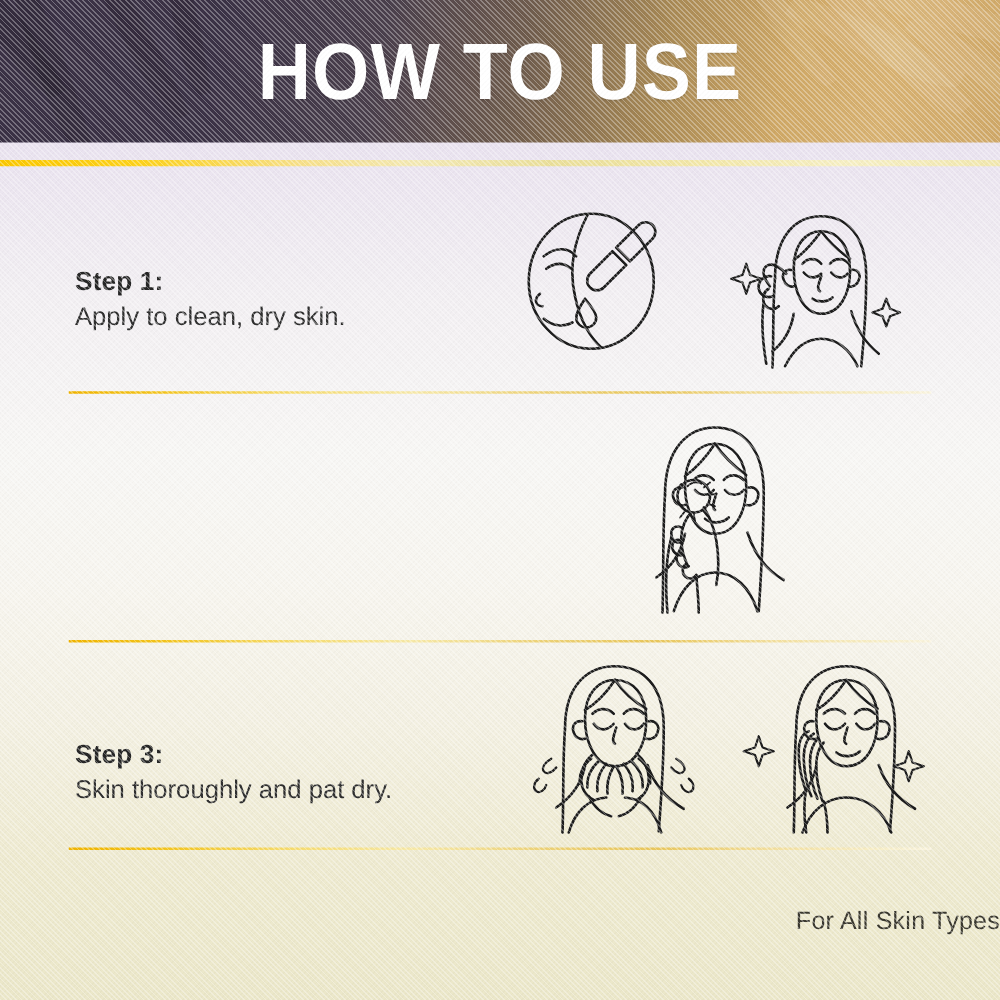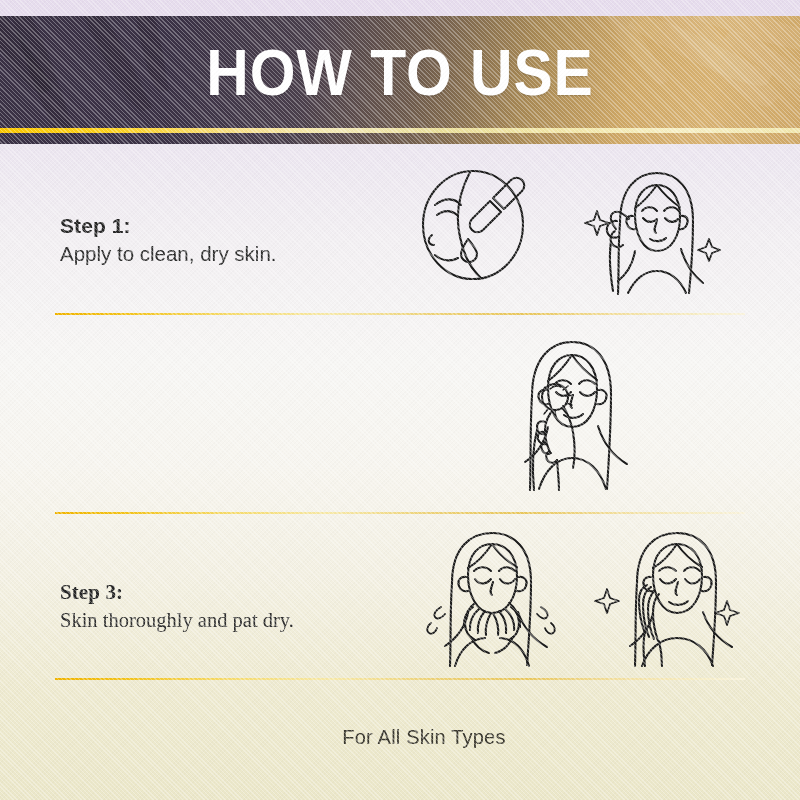--- a/index.html
+++ b/index.html
@@ -37,23 +37,23 @@
     pointer-events: none;
     opacity: .55;
     background-image:
       repeating-linear-gradient(45deg, rgba(255,255,255,.55) 0 1px, rgba(0,0,0,0) 1px 3px),
       repeating-linear-gradient(-45deg, rgba(0,0,0,.035) 0 1px, rgba(0,0,0,0) 1px 3px);
   }
 
   
   #header {
     position: absolute;
-    left: 0; top: 16px;
+    left: 0; top: 0;
     width: 800px;
-    height: 128px;
+    height: 114px;
     background: linear-gradient(100deg,
       #3a3145 0%,
       #3b3246 22%,
       #4a3f4c 38%,
       #6f5c4d 52%,
       #a98a55 66%,
       #cfa866 78%,
       #d8b272 88%,
       #cfa868 100%);
     overflow: hidden;
@@ -142,21 +142,21 @@
 
   .art {
     position: absolute;
   }
   .art svg { display: block; }
 
   #footer-text {
     position: absolute;
     left: 0; right: 0;
     top: 726px;
-    text-align: center;
+    text-align: right;
     font-size: 20px;
     color: #3a382f;
     letter-spacing: .2px;
     margin-left: 48px;
   }
 </style>
 </head>
 <body>
 
 <div id="poster">
@@ -263,21 +263,21 @@
       <path d="M59 108 C 55 108 53 112 55 116 C 57 120 61 121 64 119"></path>
       <path d="M62 117 C 59 119 58 124 61 127 C 64 130 68 129 70 126"></path>
       <path d="M50 96 C 46 112 45 134 47 156"></path>
       <path d="M70 126 C 71 138 72 148 72 156"></path>
     </svg>
   </div>
 
   <div class="divider" style="top:512px;"></div>
 
   <div class="row" style="top:568px; height:100px;">
-    <div class="step-text" style="top:12px;font-family:Liberation Serif, serif;">
+    <div class="step-text" style="top:24px;">
       <div class="step-label">Step 3:</div>
       <div class="step-body">Skin thoroughly and pat dry.</div>
     </div>
   </div>
 
   <div class="art" style="left:405px; top:525px;">
     <svg width="160" height="145" viewBox="0 0 160 145" fill="none" stroke="#1d1d1d" stroke-width="2.1" stroke-linecap="round" stroke-linejoin="round">
       <path d="M47 58 C 47 22 66 8 87 8 C 109 8 126 23 126 57 C 126 86 124 114 122 140"></path>
       <path d="M47 58 C 45 86 46 114 45 141"></path>
       <path d="M63 50 C 63 29 74 19 87 19 C 101 19 112 30 112 51 C 112 71 103 88 87 88 C 72 88 63 70 63 50 Z"></path>

